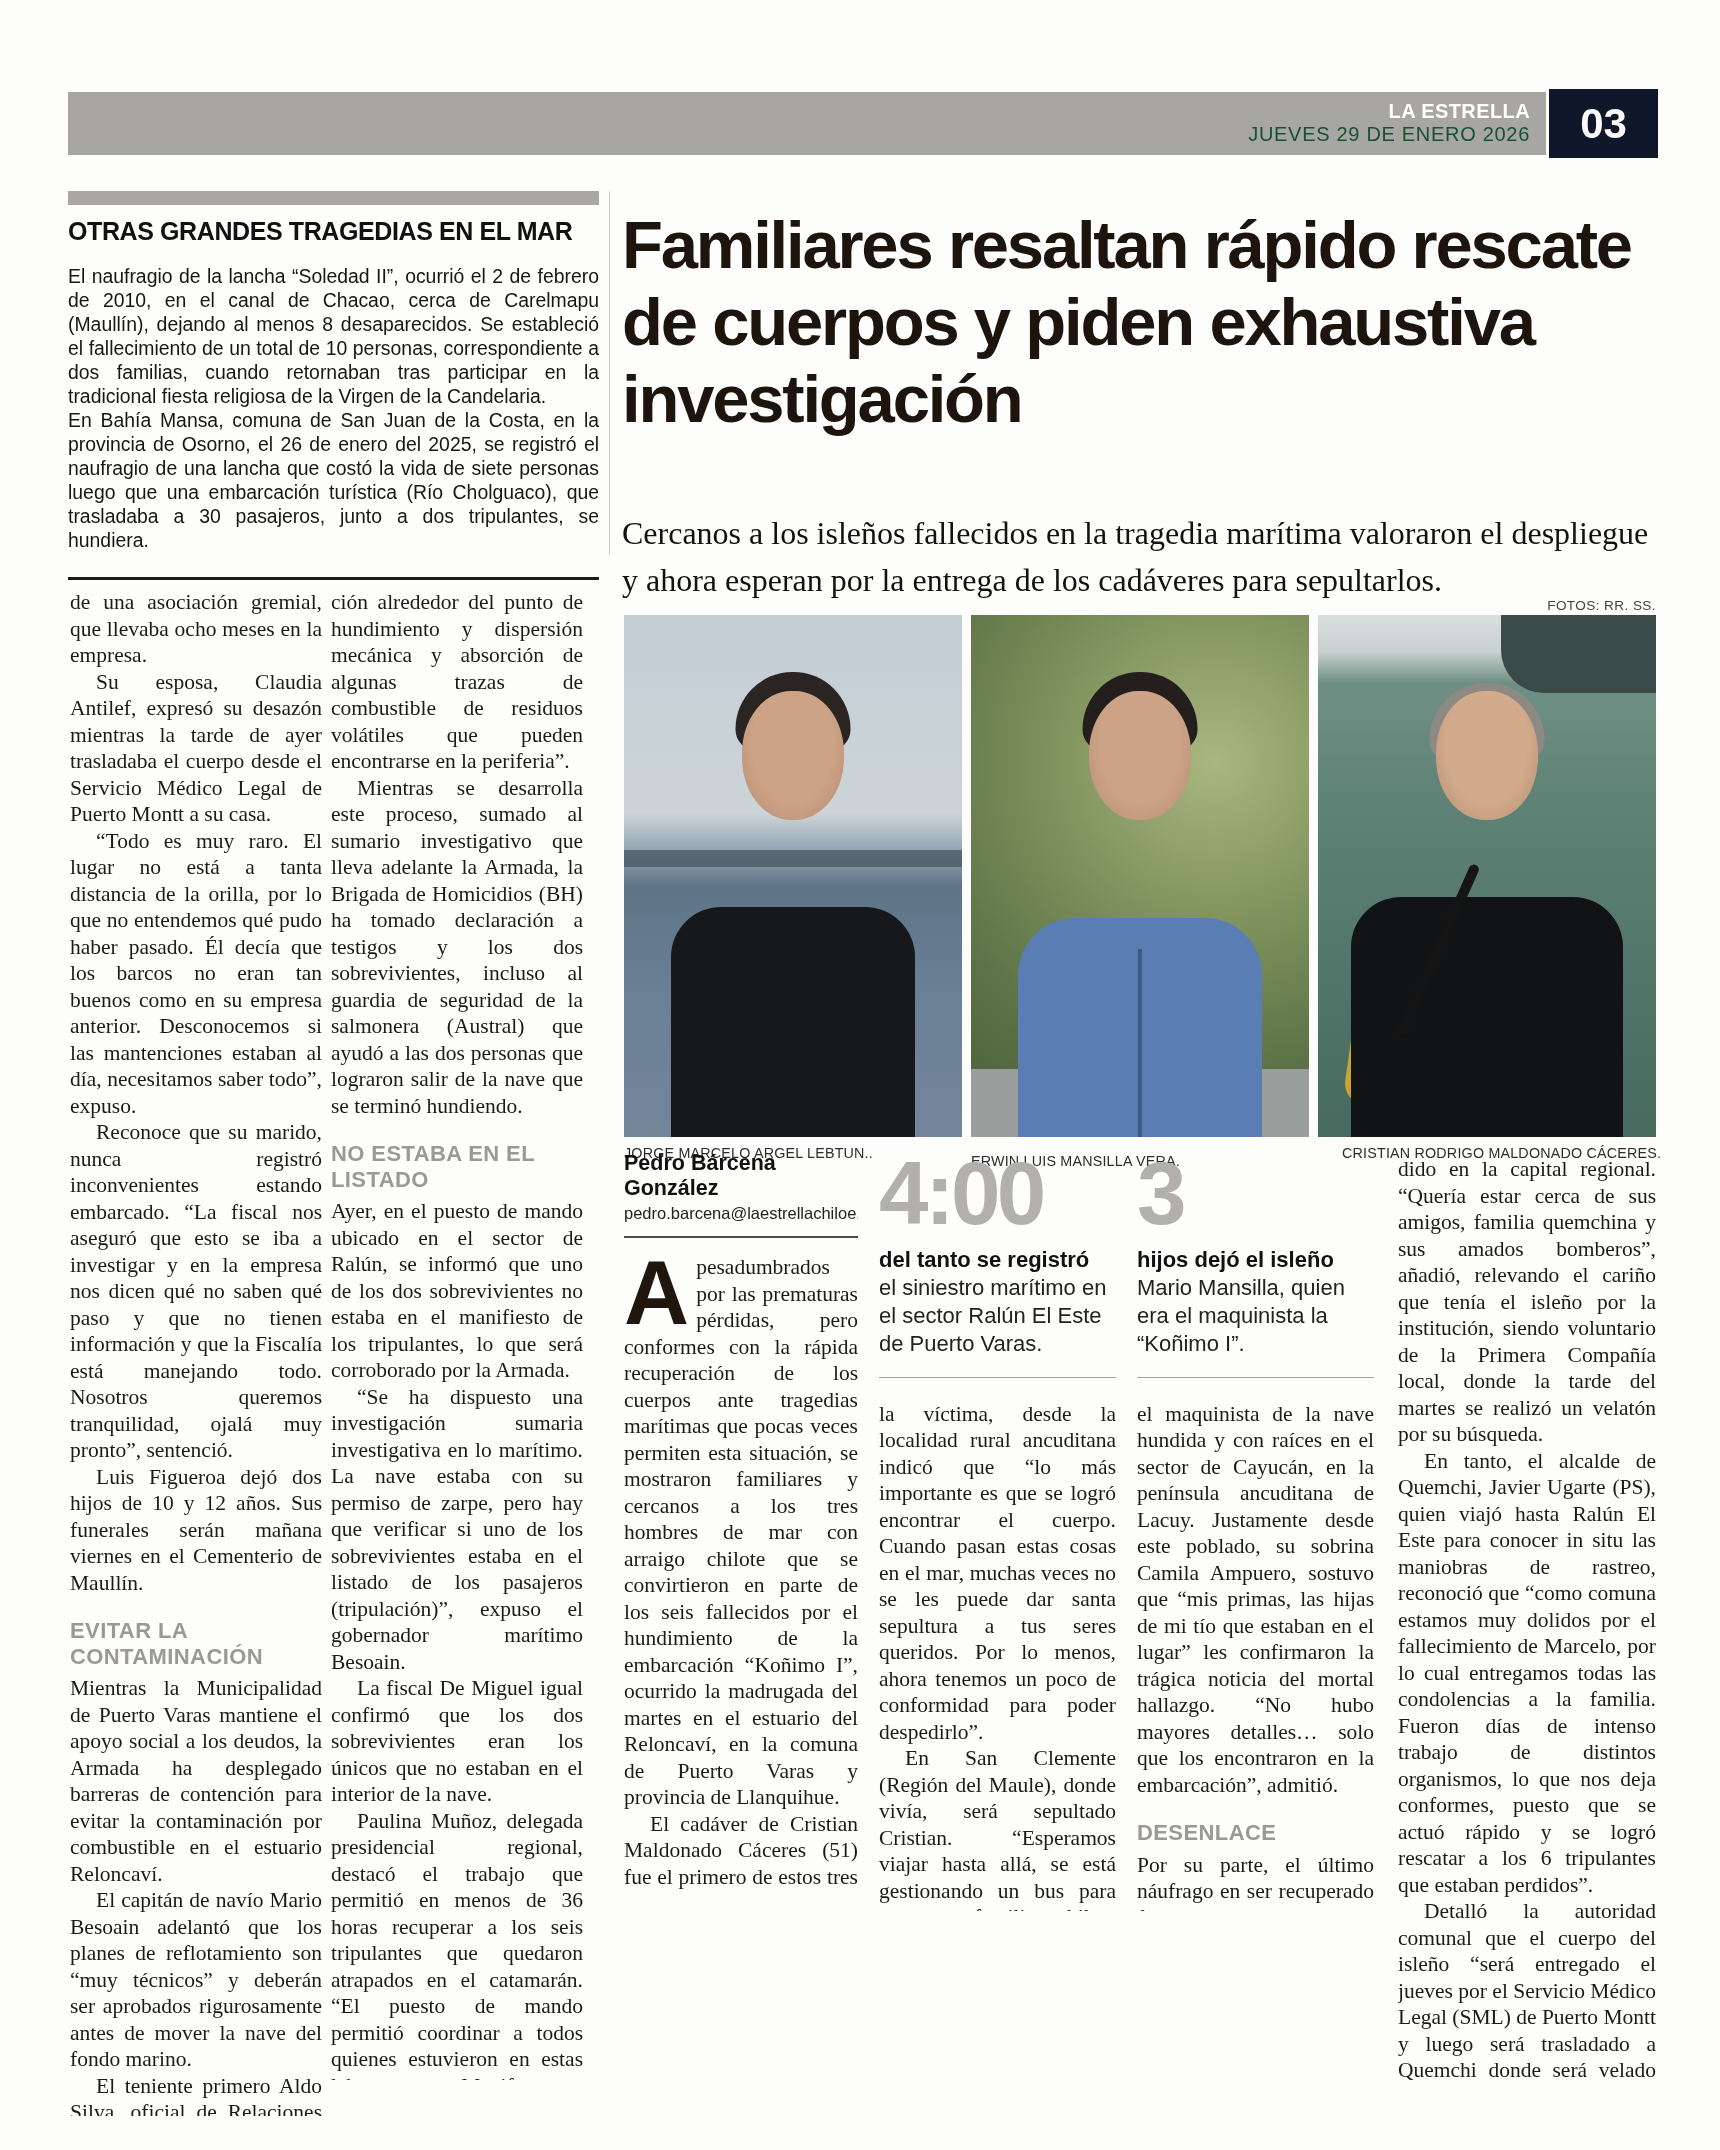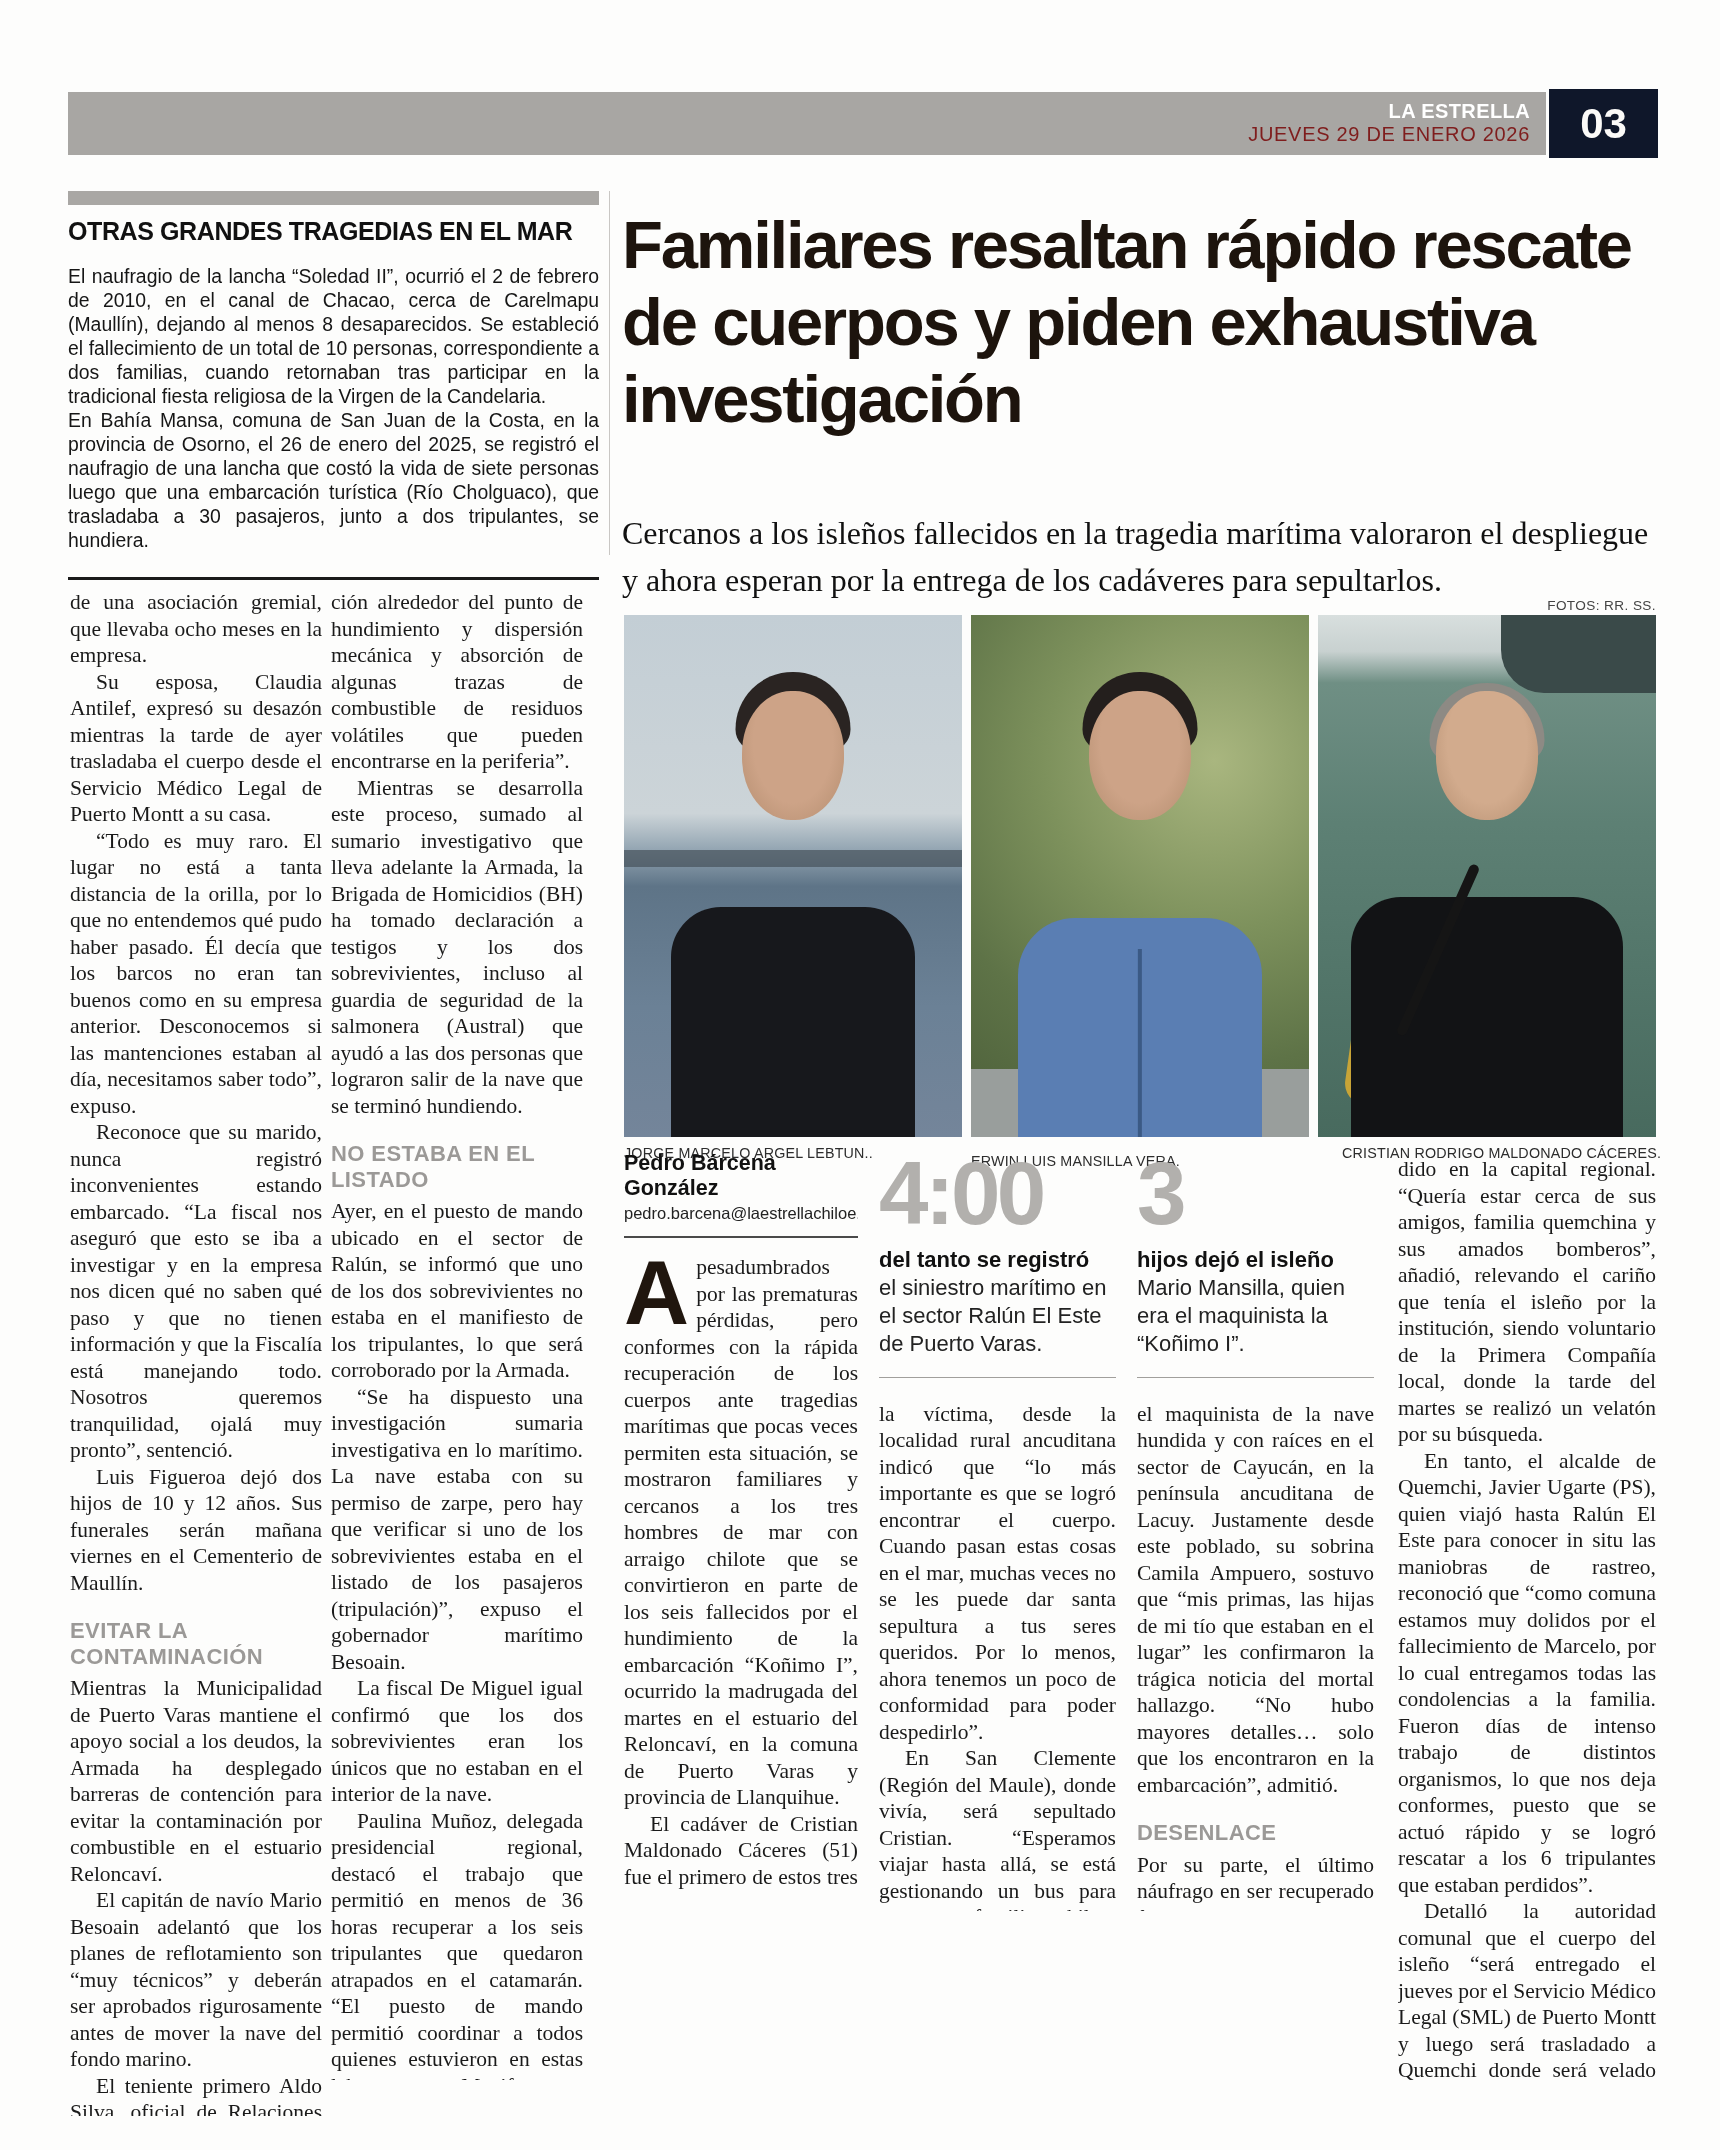--- a/index.html
+++ b/index.html
@@ -2,21 +2,21 @@
 <html style="font-size:11.5px"><head>
 <meta charset="utf-8">
 <style>
   html,body{margin:0;padding:0;background:#e8e8e8;}
   .page{position:relative;width:1721px;height:2151px;background:#fdfdfc;margin:0 auto;overflow:hidden;
         font-family:"Liberation Serif",serif;color:#1a1a1a;}
   
   .hdr-band{position:absolute;left:68px;top:92px;width:1478px;height:63px;background:#a8a6a3;
             display:flex;flex-direction:column;justify-content:center;align-items:flex-end;padding-right:16px;box-sizing:border-box;}
   .hdr-brand{font-family:"Liberation Sans",sans-serif;font-weight:bold;font-size:20px;line-height:21.5px;color:#fff;letter-spacing:0.4px;}
-  .hdr-date{font-family:"Liberation Sans",sans-serif;font-size:20px;line-height:23px;color:#7f1d1d;letter-spacing:0.7px;}
+  .hdr-date{font-family:"Liberation Sans",sans-serif;font-size:20px;line-height:23px;color:#14532d;letter-spacing:0.7px;}
   .hdr-page{position:absolute;left:1549px;top:89px;width:109px;height:69px;background:#0f172a;
             display:flex;align-items:center;justify-content:center;
             font-family:"Liberation Sans",sans-serif;font-weight:bold;font-size:42px;color:#fbfaf8;}
   
   .sbox{position:absolute;left:68px;top:191px;width:531px;}
   .sbox-bar{height:14.3px;background:#a9a7a4;}
   .sbox-title{margin-top:11.5px;font-family:"Liberation Sans",sans-serif;font-weight:bold;font-size:25px;
               letter-spacing:-0.4px;color:#111;}
   .sbox p{margin:18.6px 0 0 0;font-family:"Liberation Sans",sans-serif;font-size:19.4px;line-height:24px;
           text-align:justify;color:#161616;}

